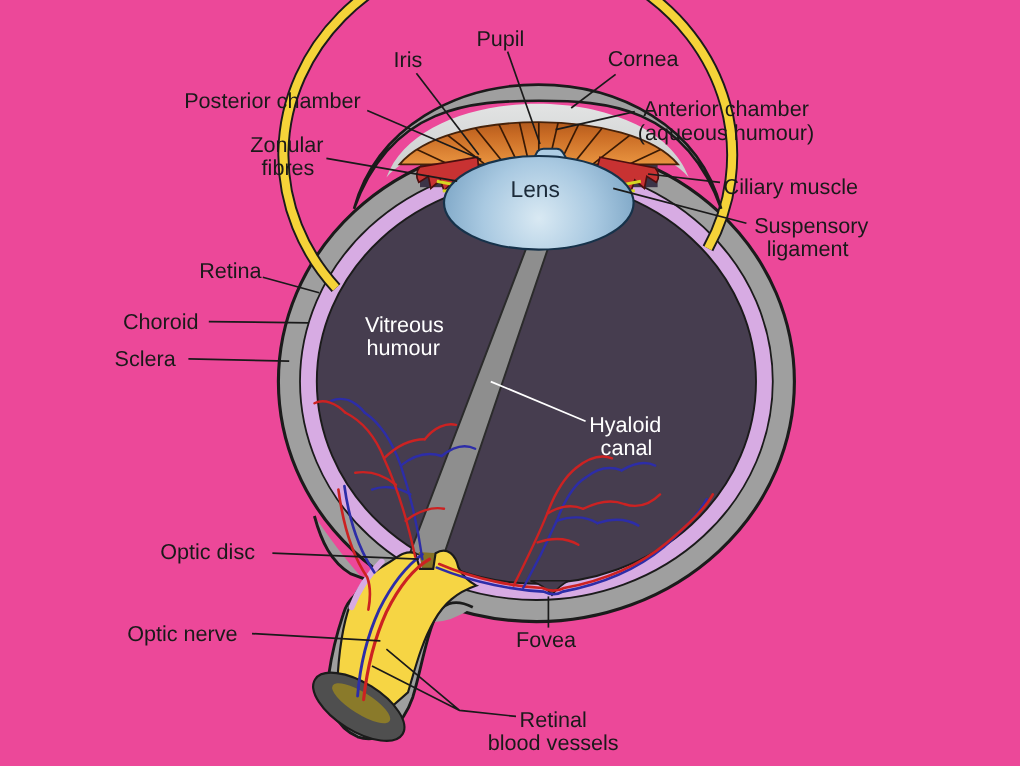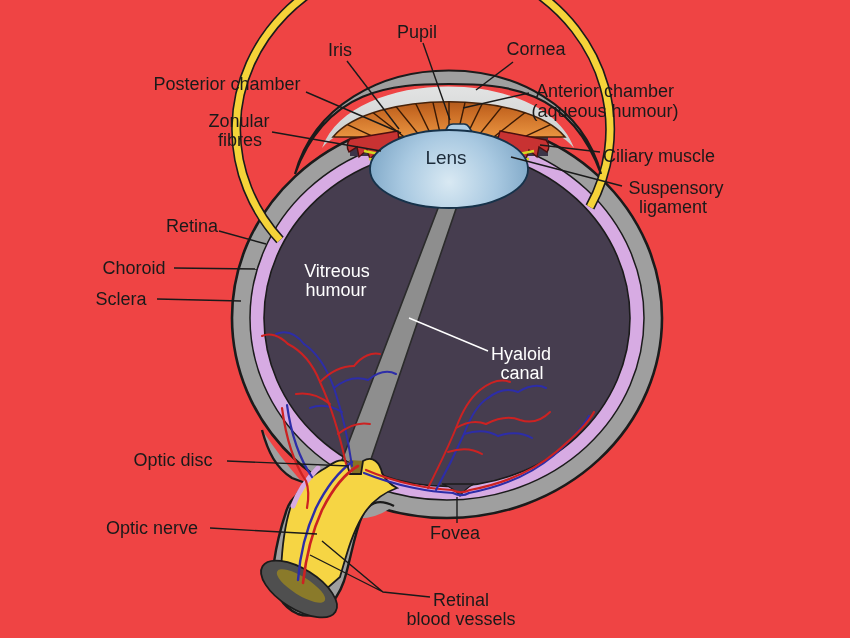--- a/index.html
+++ b/index.html
@@ -1,16 +1,16 @@
 <!DOCTYPE html>
 <html><head>
 <meta charset="utf-8">
 <style>
   html,body{margin:0;padding:0;background:#ffffff;}
-  .stage{position:relative;width:850px;height:638px;background:#ef4444;overflow:hidden;}
+  .stage{position:relative;width:850px;height:638px;background:#ec4899;overflow:hidden;}
   svg{position:absolute;left:0;top:0;}
   text{font-family:"Liberation Sans","DejaVu Sans",sans-serif;font-size:18px;fill:#1a1a1a;}
   text.white{fill:#ffffff;}
   text.lens{font-size:19px;fill:#1c2b3a;}
   .leader{stroke:#1a1a1a;stroke-width:1.4;fill:none;}
   .leader-white{stroke:#ffffff;stroke-width:1.4;fill:none;}
 </style>
 </head>
 <body>
 

